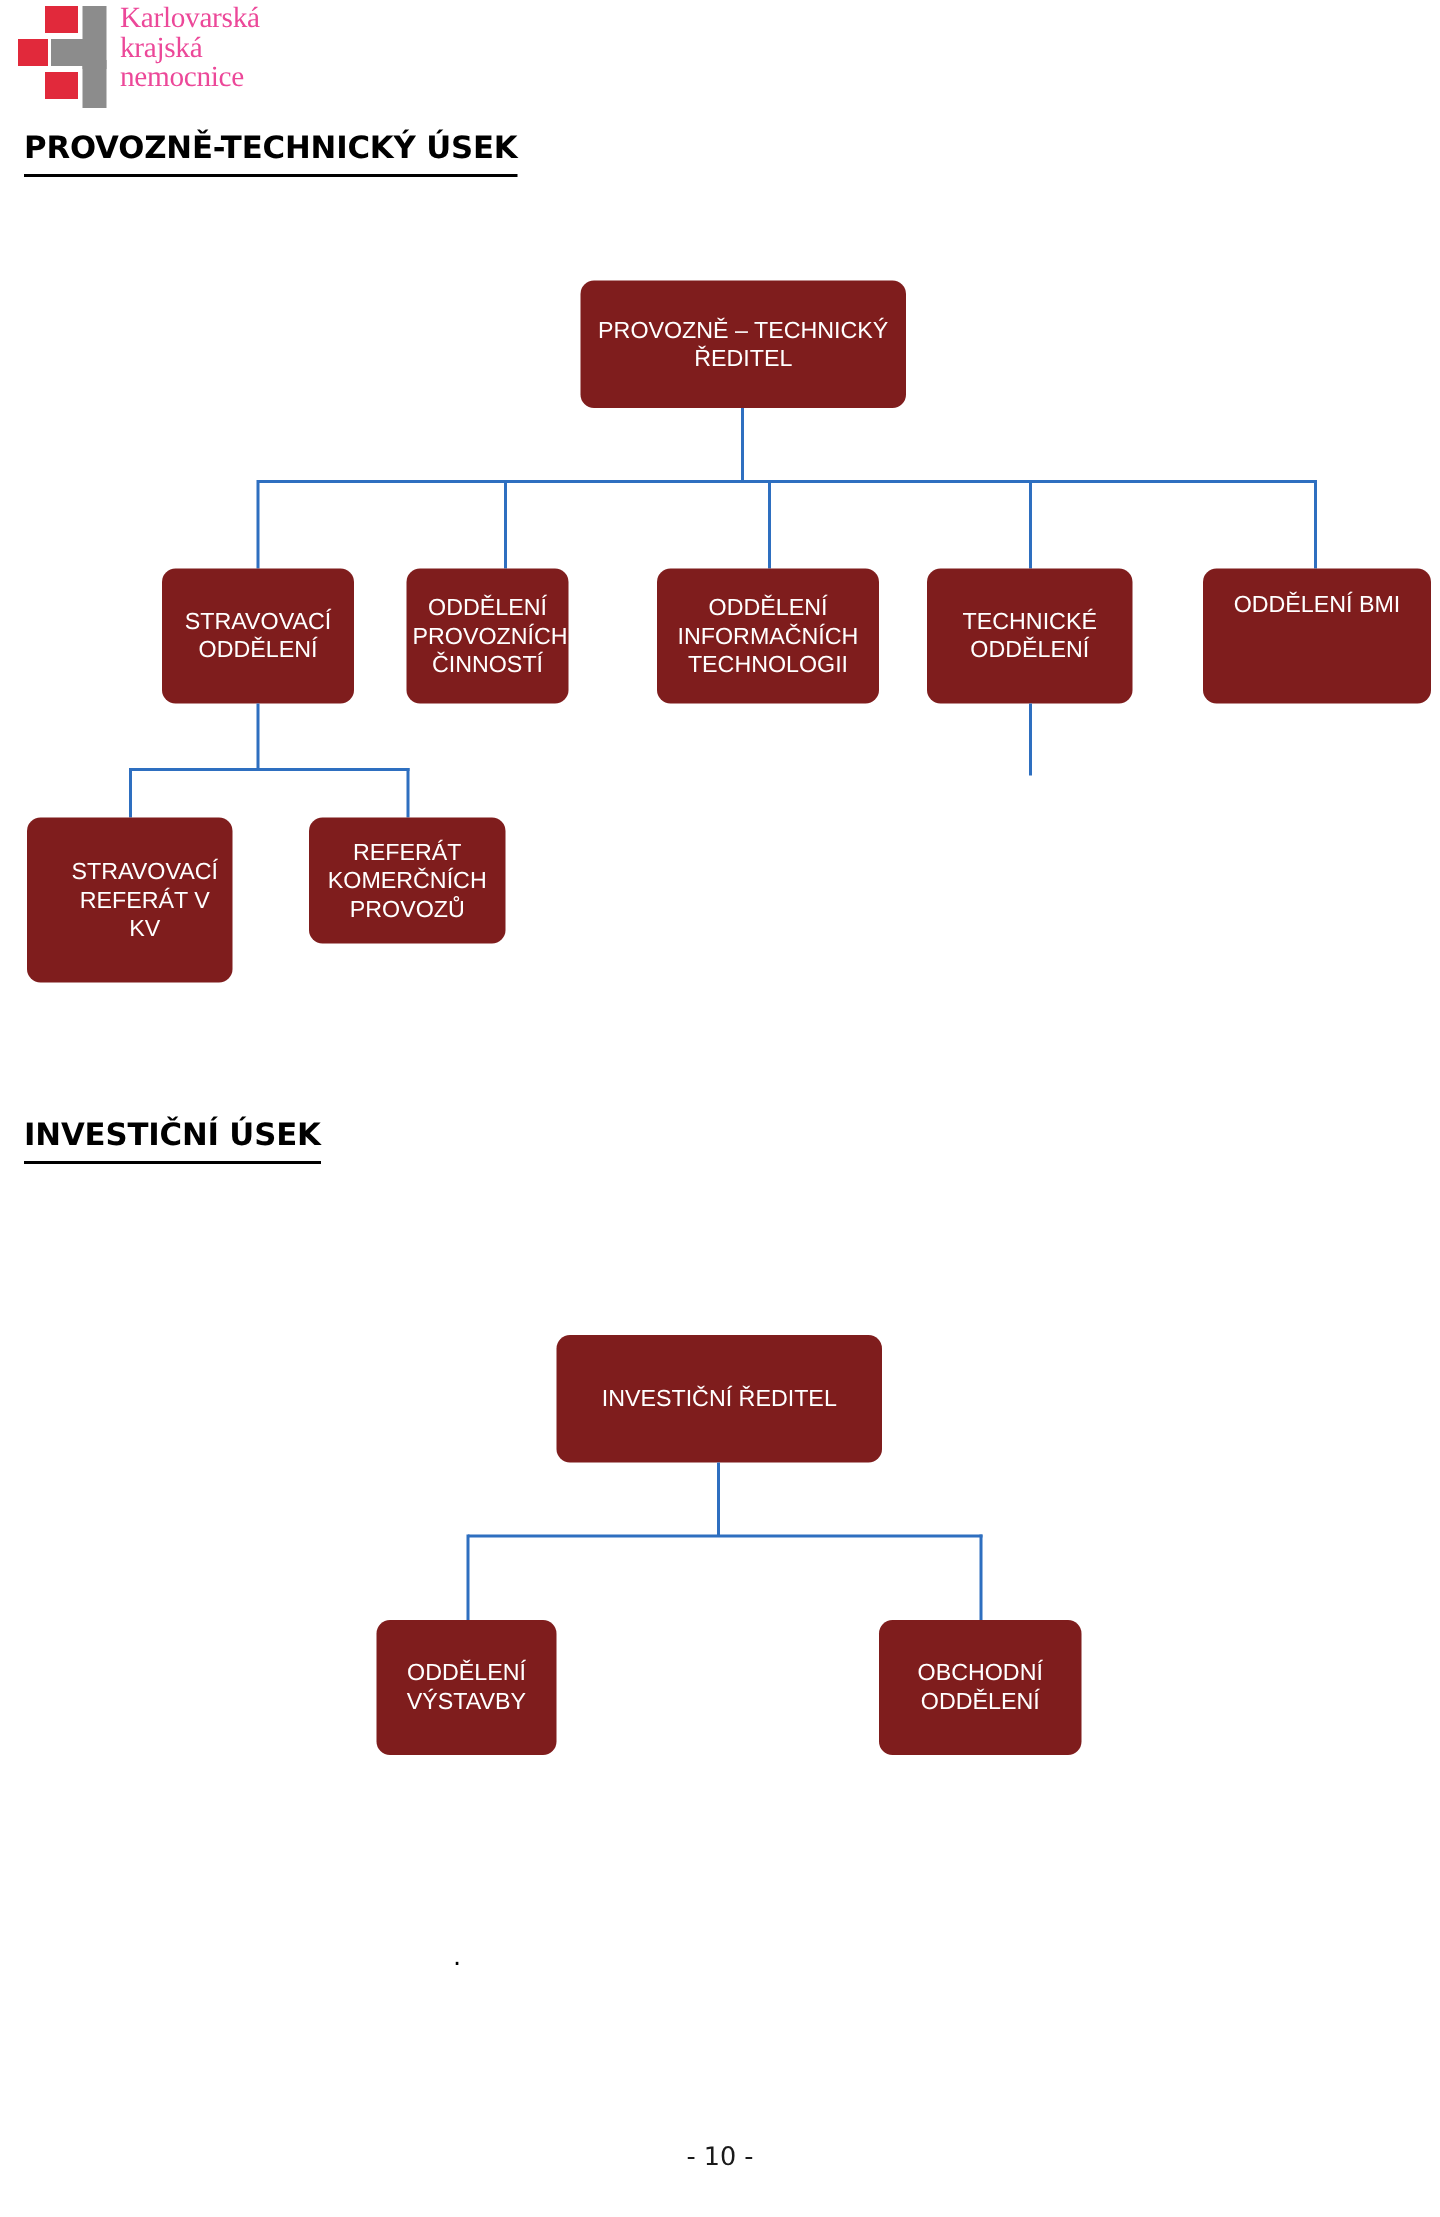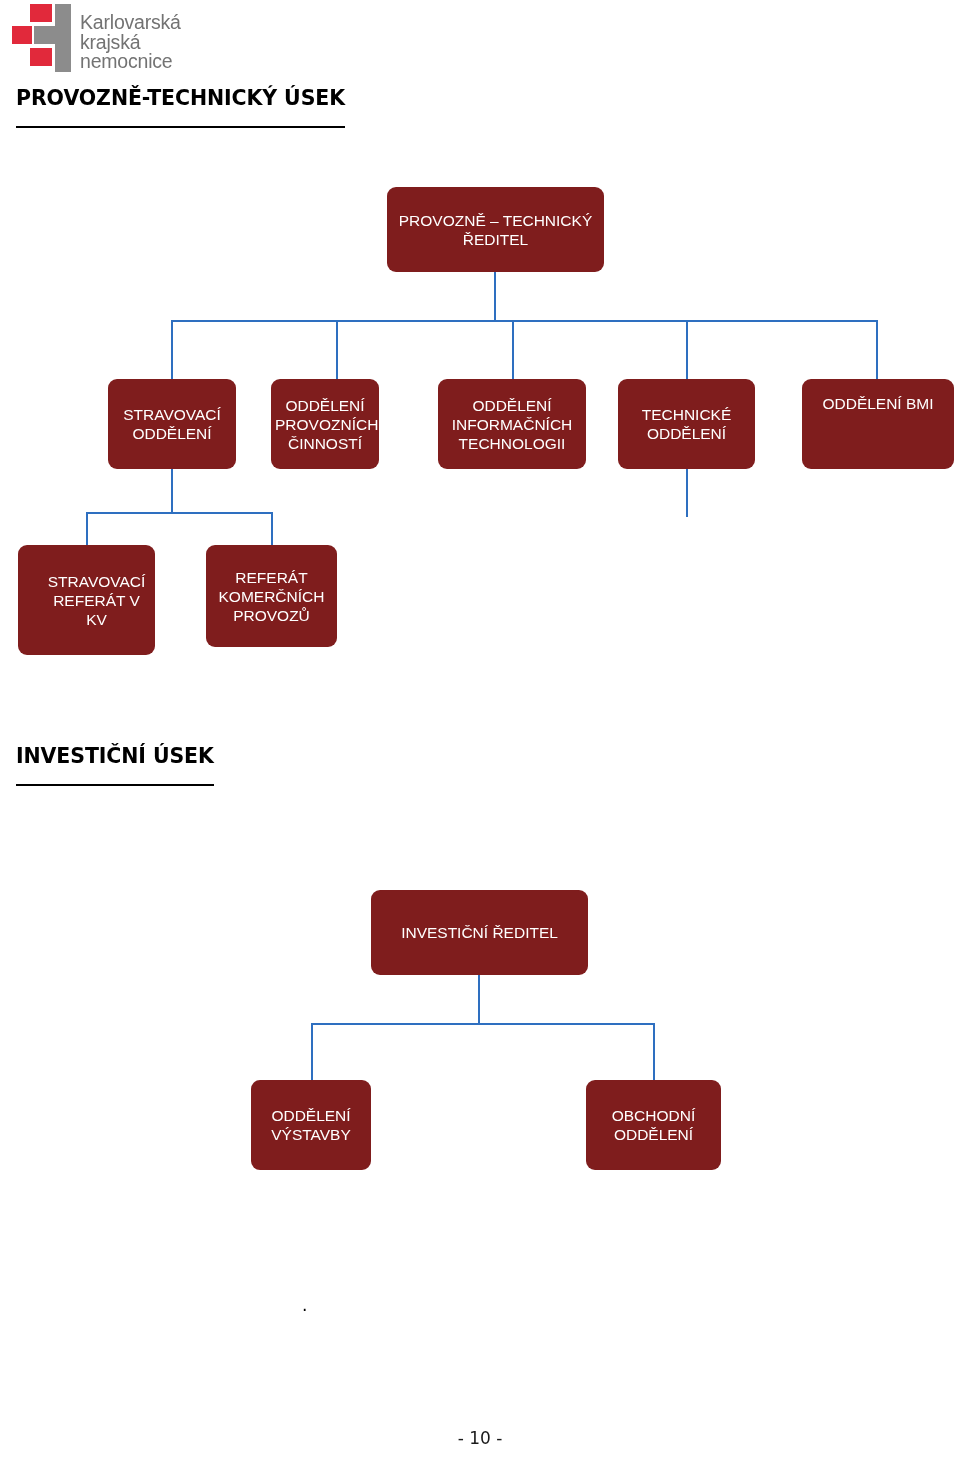--- a/index.html
+++ b/index.html
@@ -39,40 +39,40 @@
     position: absolute;
     background: #e1293b;
   }
   .logo-gray {
     position: absolute;
     background: #8c8c8c;
   }
   #logo-text {
     position: absolute;
     left: 72px;
-    top: 11px;
+    top: 1px;
     width: 170px;
-    font-family: Liberation Sans, sans-serif;
+    font-family: Liberation Serif, serif;
     font-size: 19.5px;
     line-height: 19.5px;
-    color: #737373;
+    color: #ec4899;
     letter-spacing: -0.2px;
   }
   #logo-text div { white-space: nowrap; }
 
   
   .section-heading {
     position: absolute;
     font-family: "DejaVu Sans", sans-serif;
     font-weight: bold;
     font-size: 20.5px;
     letter-spacing: -0.1px;
     color: #000000;
     border-bottom: 2.4px solid #000000;
-    padding-bottom: 16px;
+    padding-bottom: 6px;
     white-space: nowrap;
   }
 
   
   .node {
     position: absolute;
     box-sizing: border-box;
     background: #7f1d1d;
     border-radius: 9px;
     color: #ffffff;
@@ -177,21 +177,21 @@
   <div class="conn h" style="left:87px; top:512px; width:186px;"></div>
   <div class="conn v" style="left:86px; top:512px; height:33px;"></div>
   <div class="conn v" style="left:271px; top:512px; height:33px;"></div>
 
   <div class="conn v" style="left:686px; top:469px; height:48px;"></div>
 
   <div class="node v-center" style="left:18px; top:545px; width:137px; height:110px;padding-left:20px;">
     <span>STRAVOVACÍ REFERÁT V KV</span>
   </div>
 
-  <div class="node v-center" style="left:206px; top:545px; width:131px; height:102px;">
+  <div class="node v-center" style="left:206px; top:545px; width:131px; height:84px;">
     <span>REFERÁT KOMERČNÍCH PROVOZŮ</span>
   </div>
 
 
   <div class="section-heading" style="left:16px; top:744px;">INVESTIČNÍ ÚSEK</div>
 
   <div class="node v-center" style="left:371px; top:890px; width:217px; height:85px;">
     <span>INVESTIČNÍ ŘEDITEL</span>
   </div>
 

